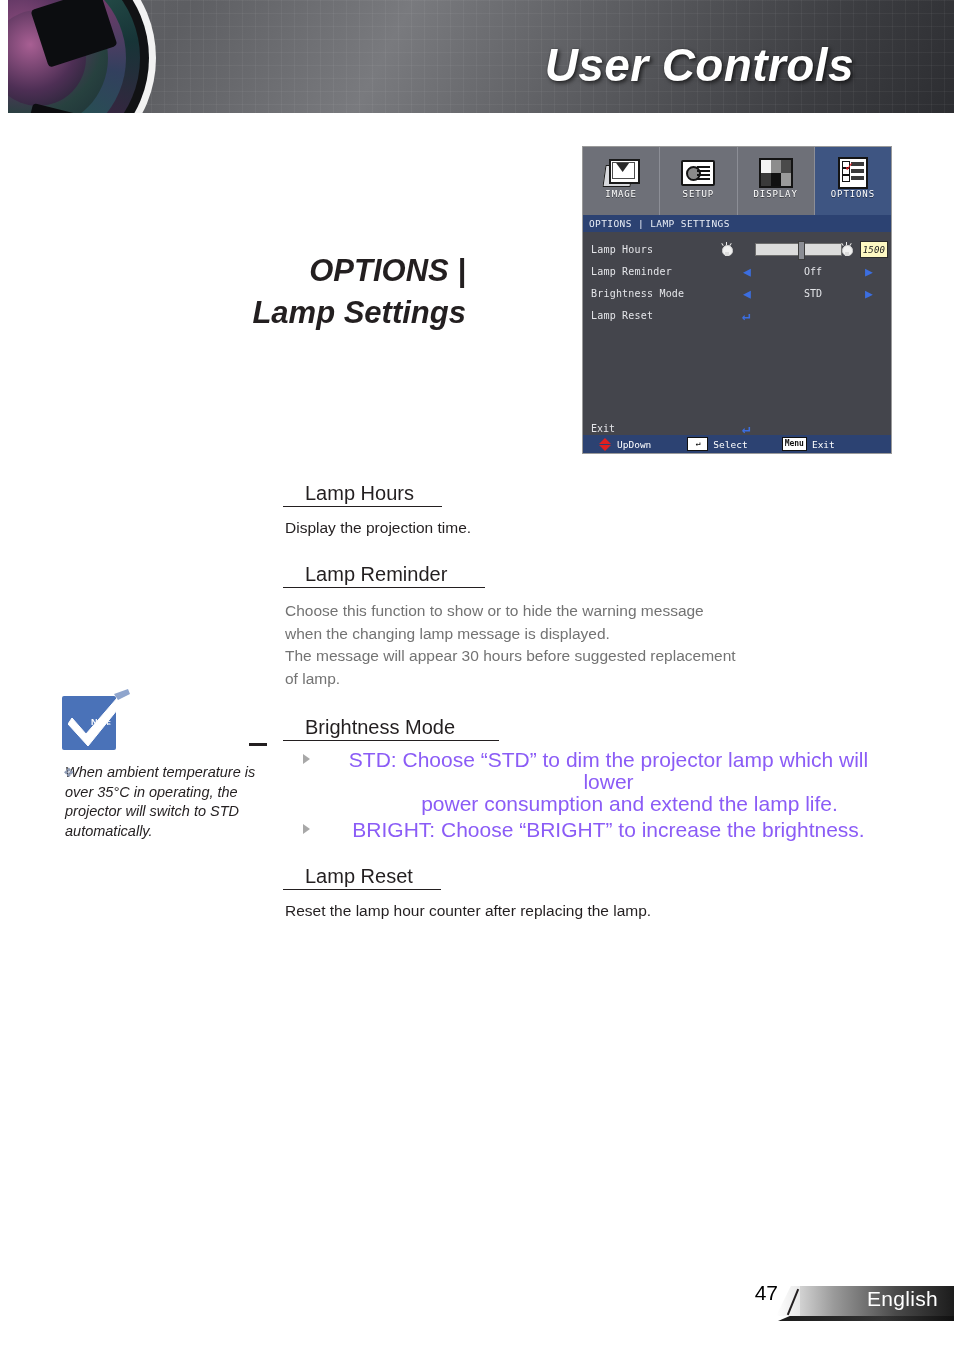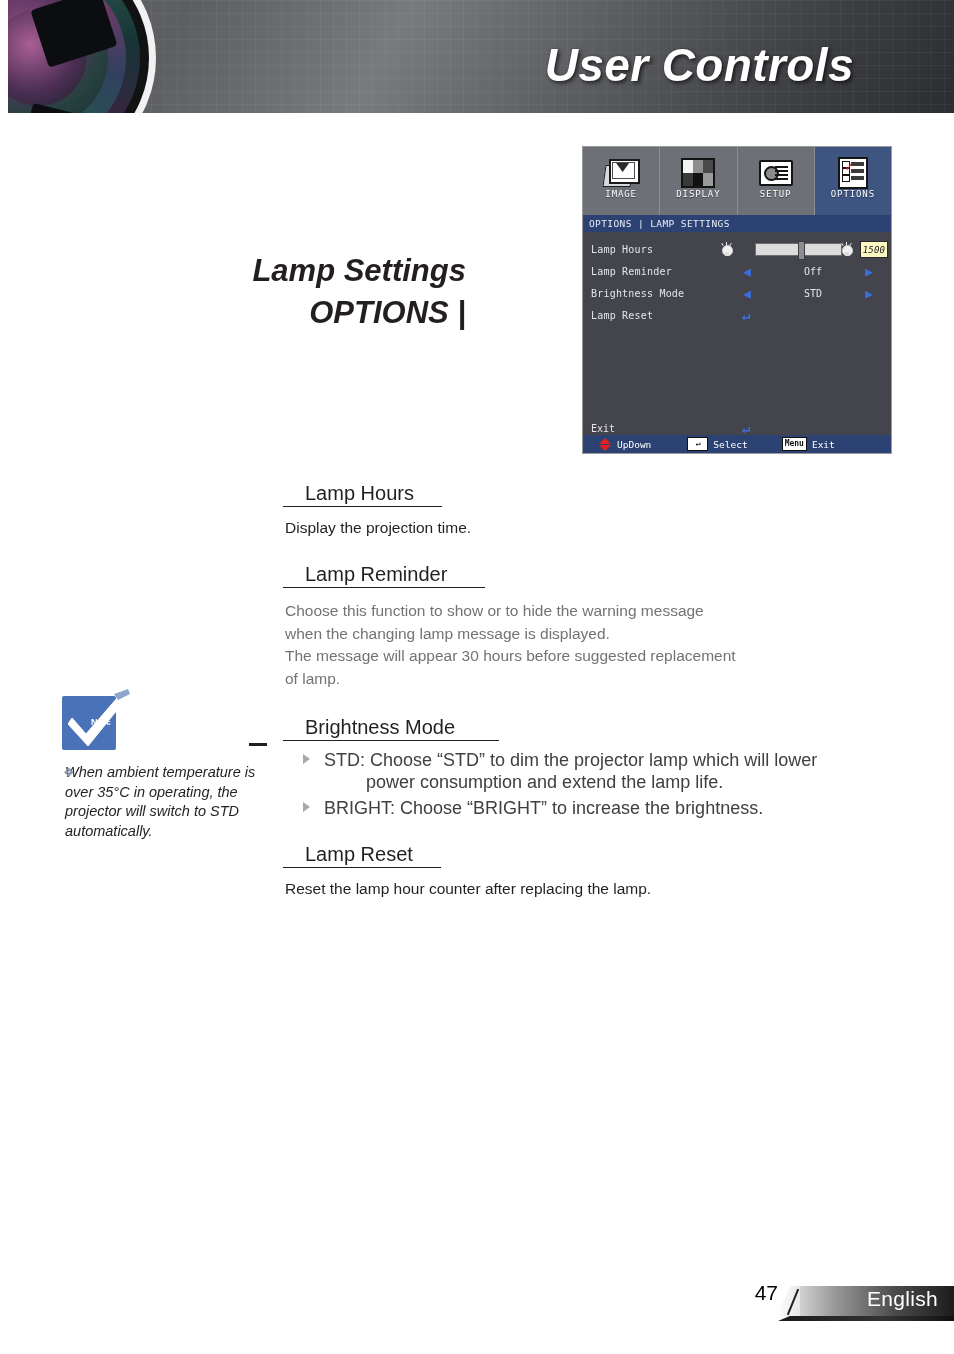--- a/index.html
+++ b/index.html
@@ -174,22 +174,22 @@
   .sec-head-wrap::after{
     content:"";position:absolute;left:0;bottom:-1px;height:1.5px;background:#231f20;
   }
   .u-lamp-hours::after{width:159px;}
   .u-lamp-reminder::after{width:202px;}
   .u-brightness::after{width:216px;}
   .u-lamp-reset::after{width:158px;}
   .para{font-size:15.5px;line-height:22px;color:#231f20;margin:11px 0 0 2px;}
   .para2{font-size:15.5px;line-height:22.5px;color:#737373;margin:13px 0 0 2px;}
   .blist{margin:9px 0 0 18px;}
-  .bitem{position:relative;font-size:18px;line-height:22px;color:#404040;padding-left:23px;
-      margin-bottom:4px;}
+  .bitem{position:relative;font-size:21px;line-height:22px;color:#8b5cf6;padding-left:23px;
+      margin-bottom:4px;text-align:center;}
   .bitem .tri{position:absolute;left:2px;top:5px;width:0;height:0;
       border-top:5px solid transparent;border-bottom:5px solid transparent;border-left:7px solid #a8a8a8;}
   .bitem .cont{display:block;margin-left:42px;}
 
   
   .footer{position:absolute;left:0;bottom:0;width:954px;height:84px;}
   .footer-bar{
     position:absolute;right:0;bottom:38px;width:154px;height:30px;
     background:linear-gradient(to right,#d2d2d2 0%,#9a9a9a 22%,#4a4a4a 62%,#1c1c1c 100%);
   }
@@ -225,65 +225,65 @@
     <div class="ring r4"></div>
     <div class="ring r5"></div>
     <div class="ring r6"></div>
     <div class="lens-notch"></div>
     <div class="lens-notch2"></div>
   </div>
   <div class="header-title">User Controls</div>
 </div>
 
 <div class="page-title">
+  <div>OPTIONS |</div>
   <div>Lamp Settings</div>
-  <div>OPTIONS |</div>
 </div>
 
 <div class="osd">
 
   <div class="osd-tabs">
 
     <div class="osd-tab">
       <div class="osd-tab-icon">
         <div class="icon-image">
           <div class="back"></div>
           <div class="front"></div>
           <div class="inner"></div>
           <div class="w"></div>
         </div>
       </div>
       <div class="osd-tab-label">IMAGE</div>
+    </div>
+
+    <div class="osd-tab">
+      <div class="osd-tab-icon" style="display:flex;align-items:center;justify-content:center;">
+        <div class="icon-setup">
+          <div class="lensdot"></div>
+          <div class="ln l1"></div>
+            <div class="ln l2"></div>
+            <div class="ln l3"></div>
+            <div class="ln l4"></div>
+        </div>
+      </div>
+      <div class="osd-tab-label">SETUP</div>
     </div>
 
     <div class="osd-tab">
       <div class="osd-tab-icon" style="display:flex;align-items:center;justify-content:center;">
         <div class="icon-display">
           <span class="g q1"></span>
             <span class="g q2"></span>
             <span class="g q3"></span>
           <span class="g q4"></span>
             <span class="g q5"></span>
             <span class="g q6"></span>
         </div>
       </div>
       <div class="osd-tab-label">DISPLAY</div>
-    </div>
-
-    <div class="osd-tab">
-      <div class="osd-tab-icon" style="display:flex;align-items:center;justify-content:center;">
-        <div class="icon-setup">
-          <div class="lensdot"></div>
-          <div class="ln l1"></div>
-            <div class="ln l2"></div>
-            <div class="ln l3"></div>
-            <div class="ln l4"></div>
-        </div>
-      </div>
-      <div class="osd-tab-label">SETUP</div>
     </div>
 
     <div class="osd-tab active">
       <div class="osd-tab-icon" style="display:flex;align-items:center;justify-content:center;">
         <div class="icon-options">
           <div class="box" style="top:2px;"></div>
             <div class="li" style="top:3px;"></div>
           <div class="box" style="top:9px;"></div>
             <div class="li" style="top:10px;"></div>
           <div class="box" style="top:16px;"></div>

